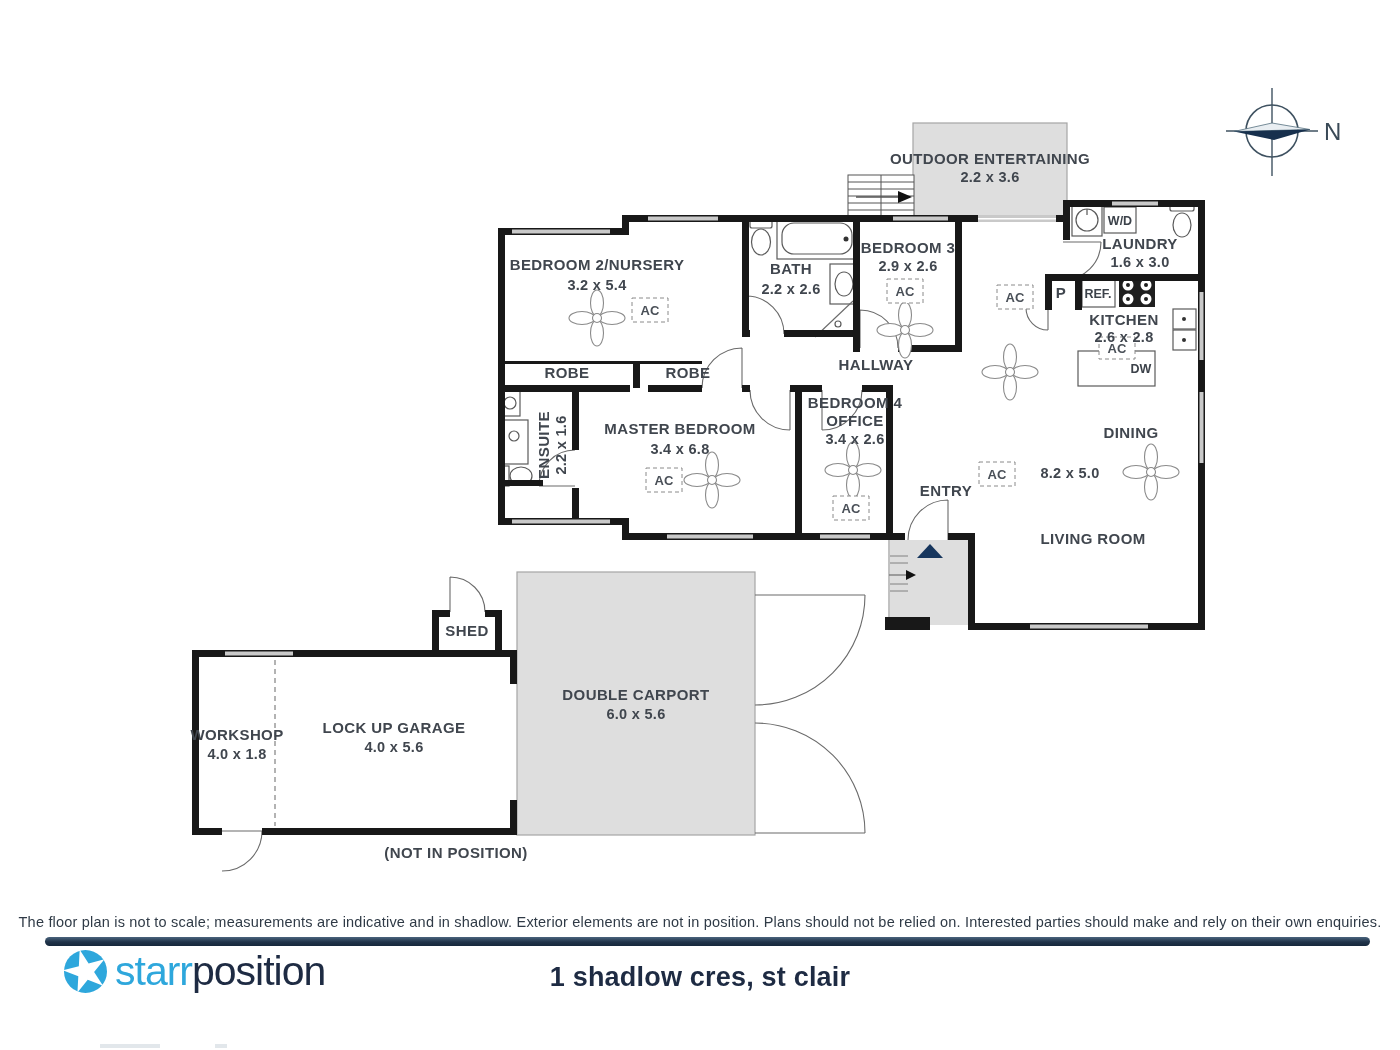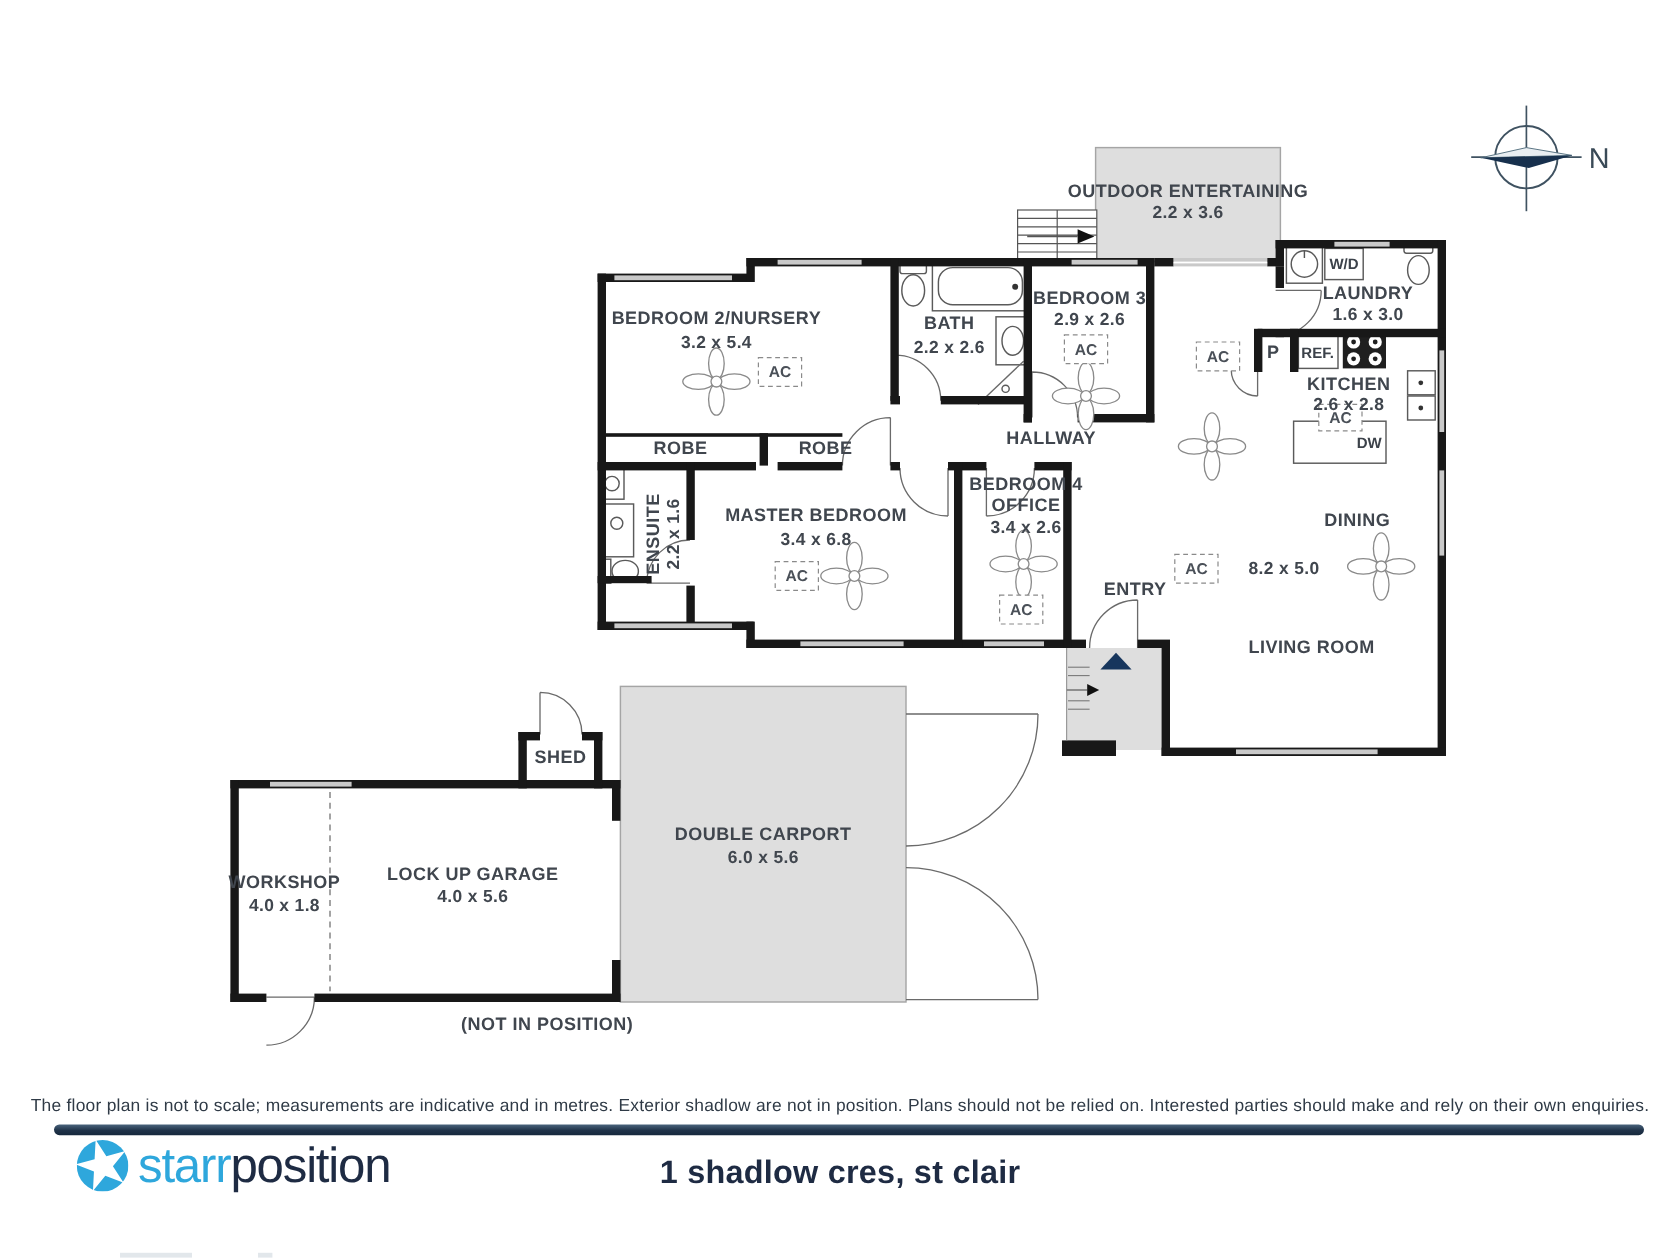--- a/index.html
+++ b/index.html
@@ -275,21 +275,21 @@
   <g>
     <circle cx="1272" cy="131" r="26" fill="none" stroke="#3f5261" stroke-width="1.6"></circle>
     <line x1="1272" y1="88" x2="1272" y2="176" stroke="#3f5261" stroke-width="1.4"></line>
     <line x1="1226" y1="131" x2="1318" y2="131" stroke="#3f5261" stroke-width="1.4"></line>
     <polygon points="1234,131.5 1272,123 1310,129.5" fill="#e9eef2" stroke="#55707f" stroke-width="0.8"></polygon>
     <polygon points="1234,131.5 1310,129.5 1274,140" fill="#17304d"></polygon>
     <text x="1324" y="140" font-size="24" fill="#3a4a57">N</text>
   </g>
 </svg>
 
-<div class="disclaimer">The floor plan is not to scale; measurements are indicative and in metres. Exterior shadlow are not in position. Plans should not be relied on. Interested parties should make and rely on their own enquiries.</div>
+<div class="disclaimer">The floor plan is not to scale; measurements are indicative and in shadlow. Exterior elements are not in position. Plans should not be relied on. Interested parties should make and rely on their own enquiries.</div>
 <div class="footer-bar"></div>
 
 <div class="brand">
   <svg width="43" height="43" viewBox="0 0 40 40">
     <circle cx="20" cy="20" r="20" fill="#2ea7dc"></circle>
     <polygon fill="#ffffff" points="14.6,-0.3 22.9,12.5 37.6,8.6 28,20.4 36.3,33.2 22.1,27.7 12.5,39.6 13.3,24.4 -1,18.9 13.8,15"></polygon>
   </svg>
   <div class="brand-text"><span class="brand-word1">starr</span><span class="brand-word2">position</span></div>
 </div>
 

